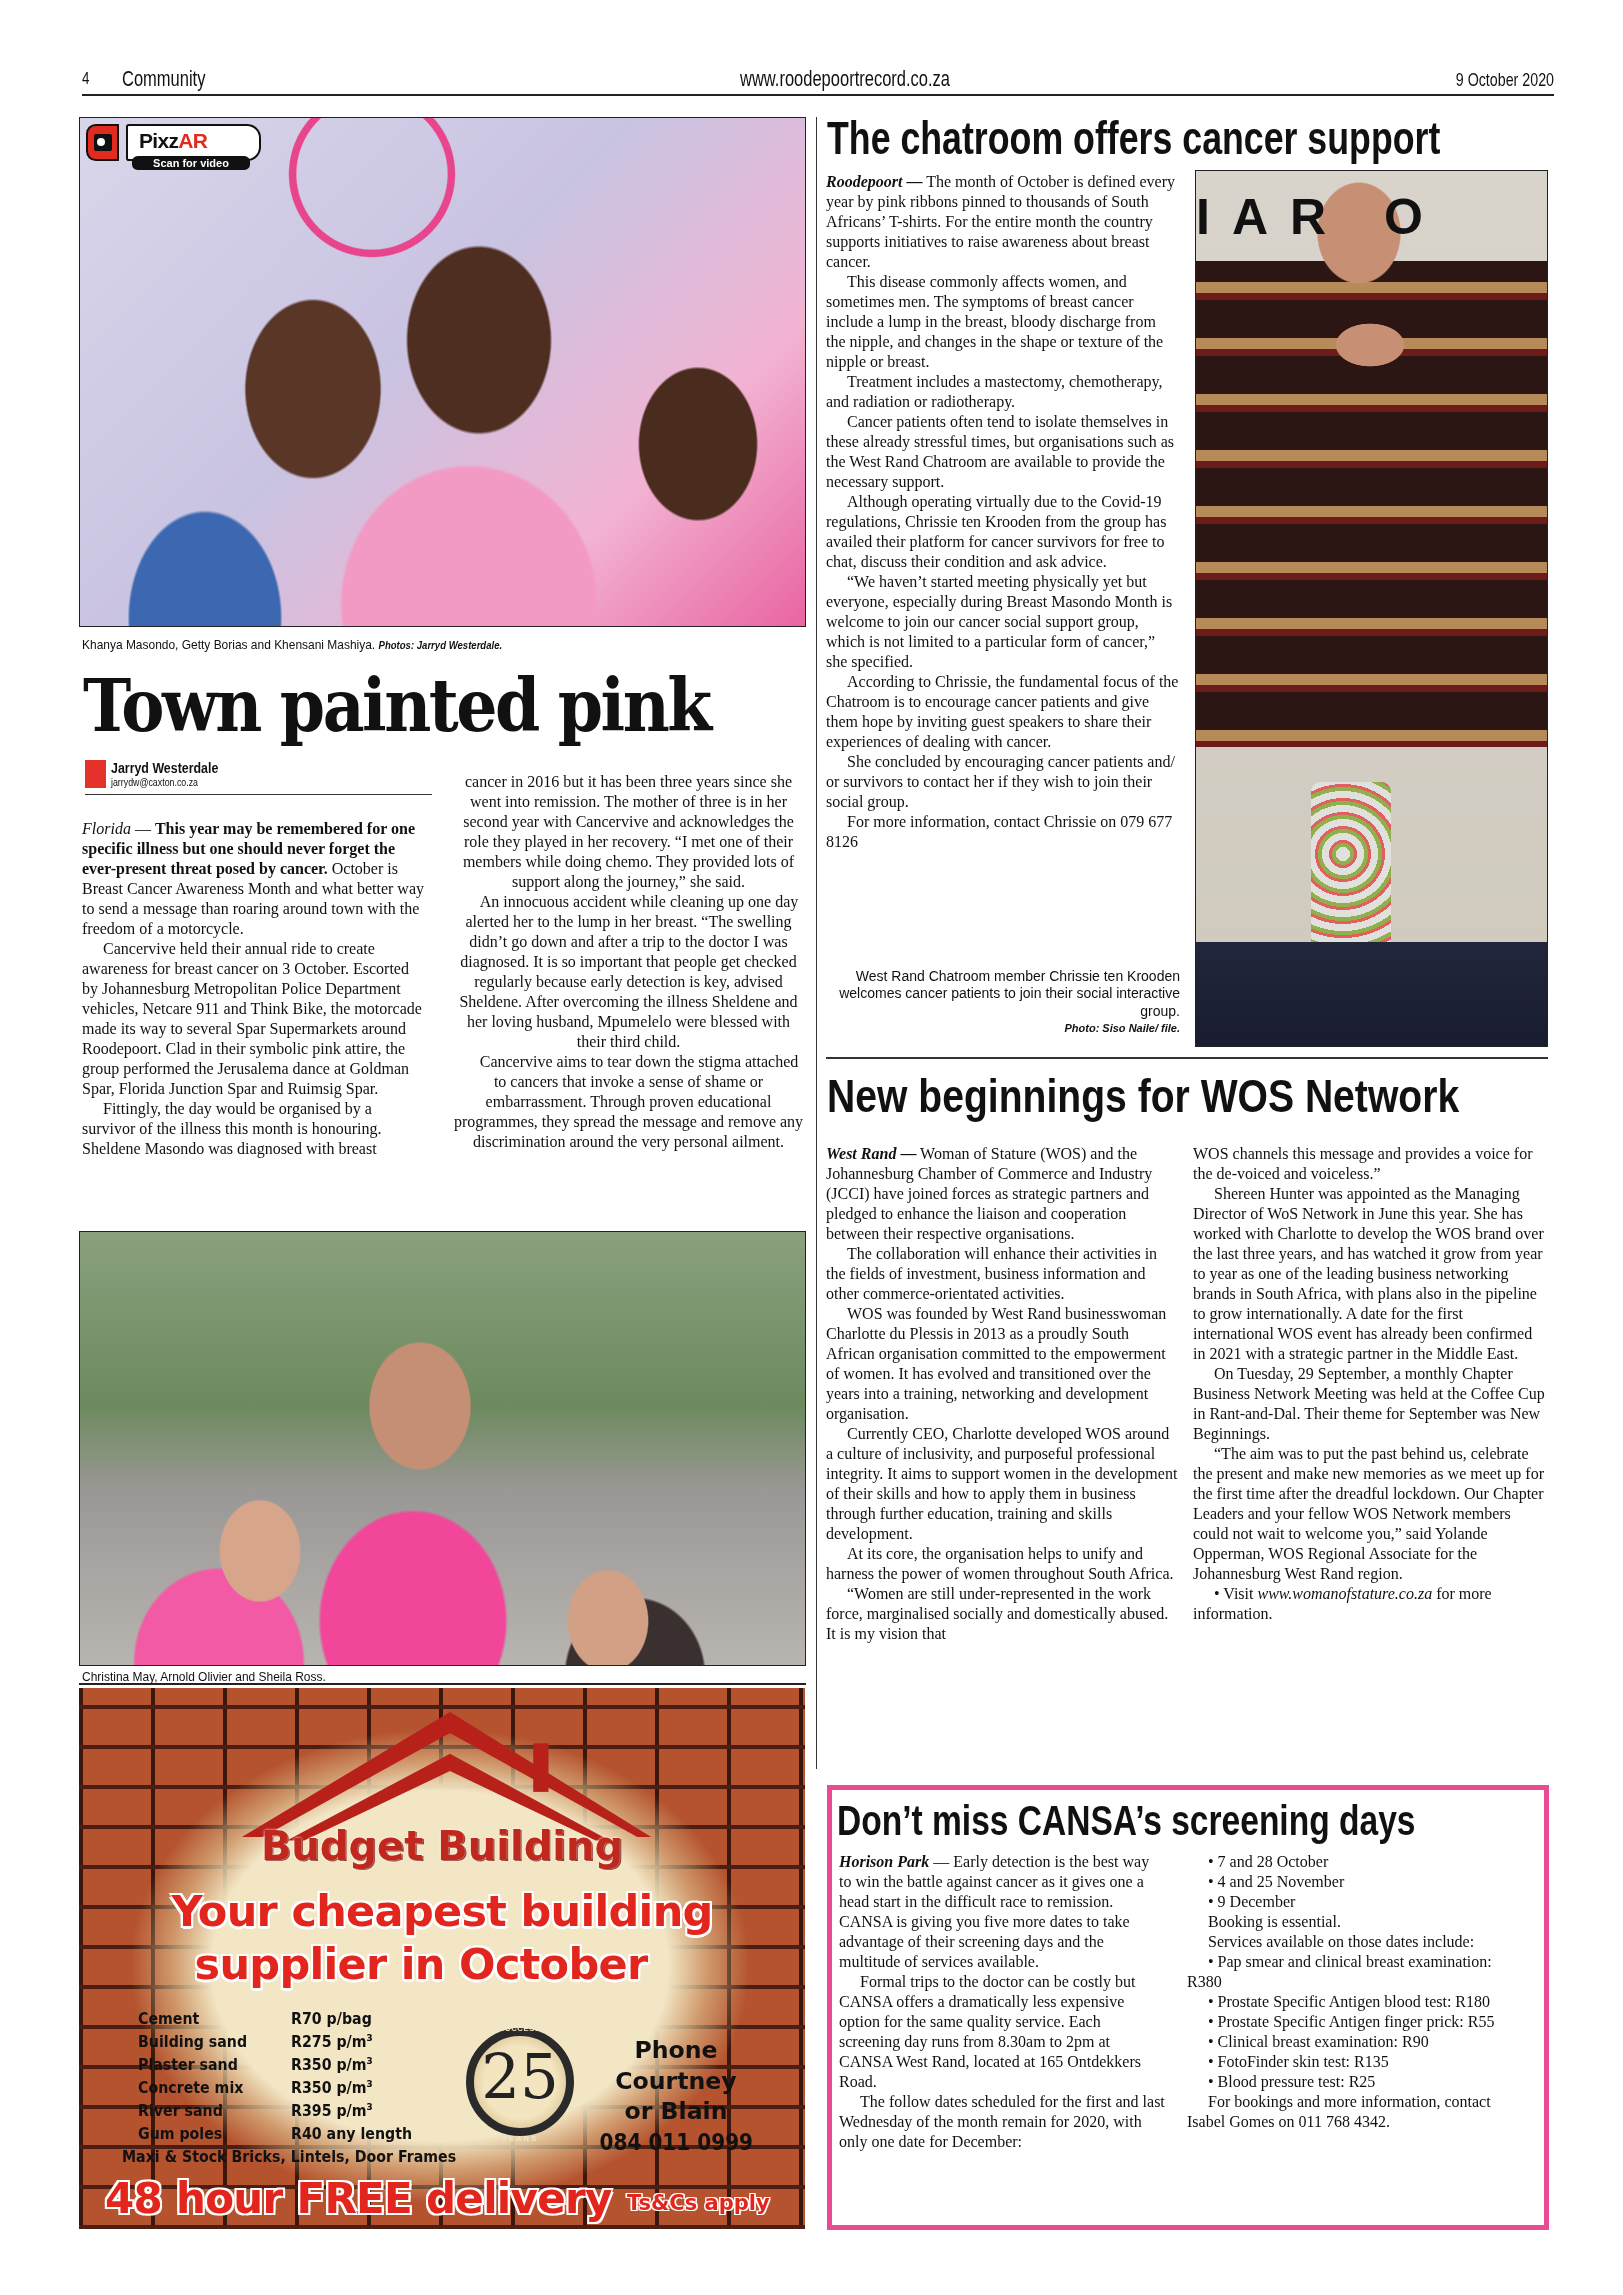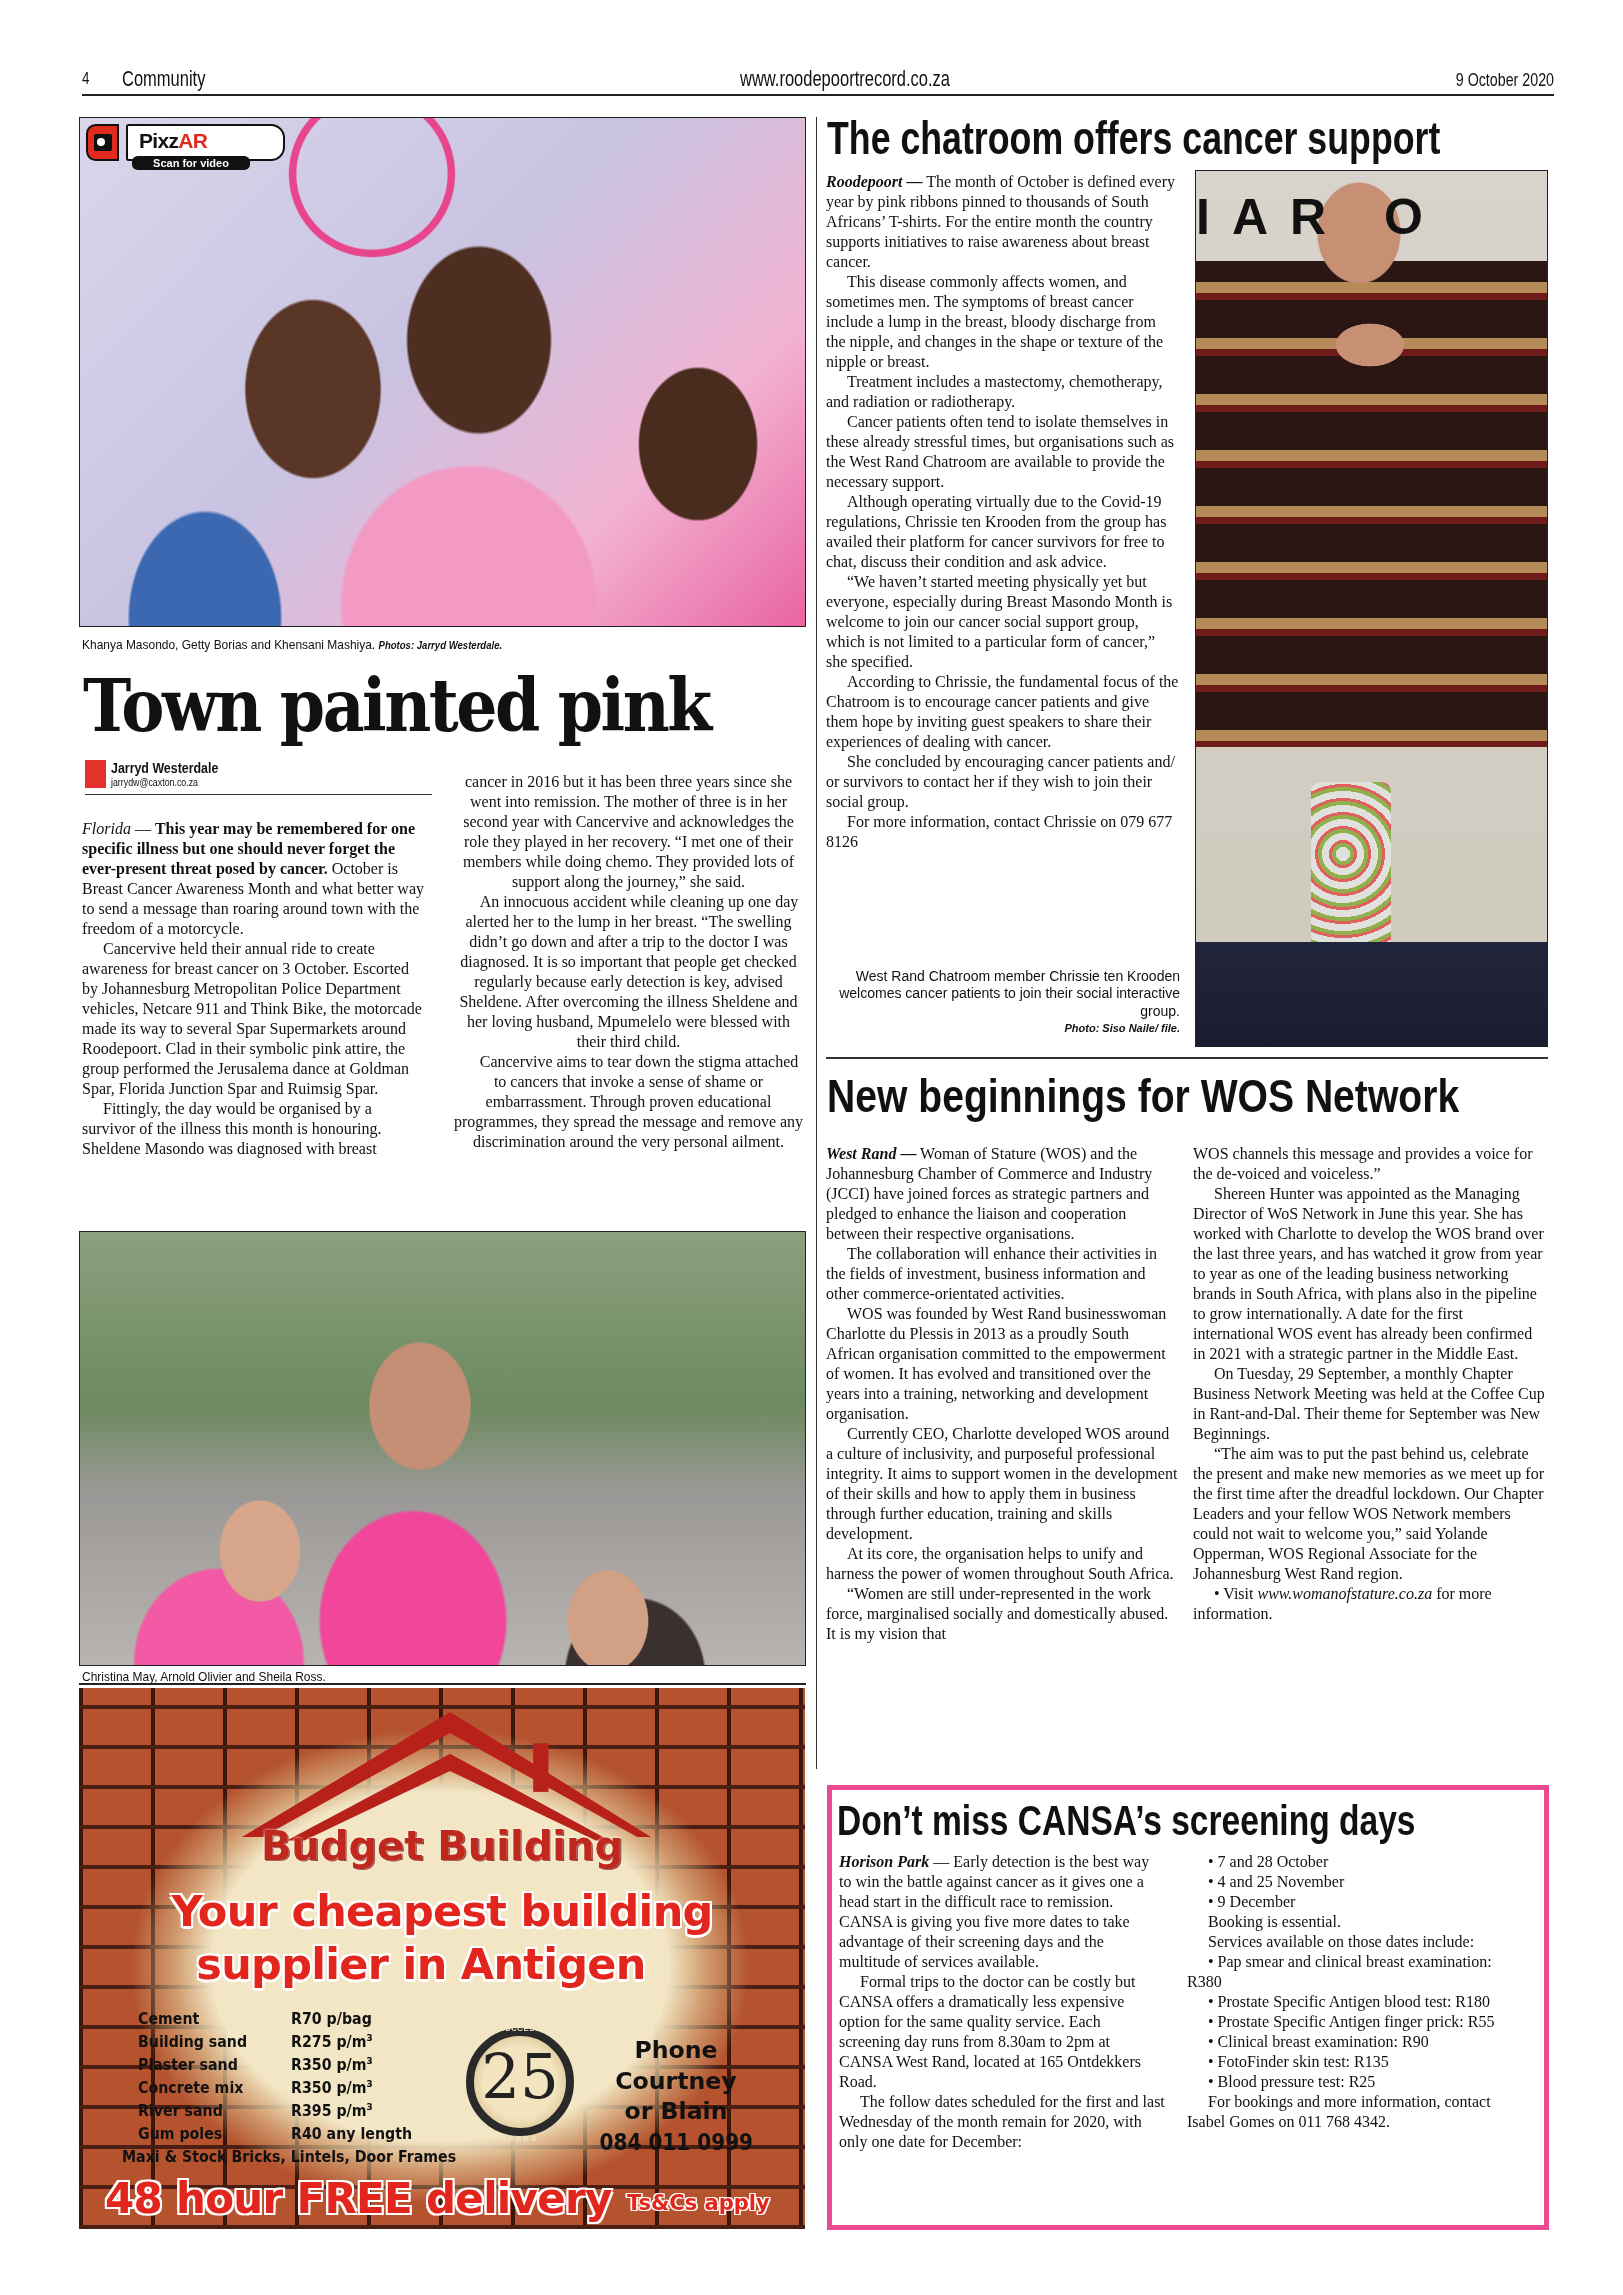--- a/index.html
+++ b/index.html
@@ -49,21 +49,21 @@
     background-repeat: no-repeat;
   }
   .photo3 .banner { position: absolute; left: 0; top: 17.4px; width: 100%; font-family: "Liberation Sans", sans-serif; font-weight: 900; font-size: 50px; letter-spacing: 22px; color: #111; }
   .photo3 .table { position: absolute; left: 0; bottom: 0; width: 100%; height: 104px; background: linear-gradient(180deg, #22263c, #1a1d30); }
   .photo3 .bottle { position: absolute; left: 115px; top: 611px; width: 80px; height: 180px; background: repeating-radial-gradient(circle at 40% 40%, #e0e0dc 0 7px, #8fb04a 7px 11px, #e06060 11px 14px); border-radius: 9.7px 9.7px 4.2px 4.2px; }
 
   .pixzar { left: 86px; top: 124px; width: 268px; height: 54px; }
   .pixzar .cam { position: absolute; left: 0; top: 0; width: 33px; height: 37px; background: #e02b1e; border-radius: 9.7px 0 0 9.7px; border: 2.1px solid #111; }
   .pixzar .cam::after { content: ""; position: absolute; left: 6.2px; top: 8.3px; width: 18px; height: 16.7px; background: #111; border-radius: 2.8px; box-shadow: inset 0 0 0 4.9px #111; }
   .pixzar .cam-lens { position: absolute; left: 11px; top: 14px; width: 8.3px; height: 8.3px; border-radius: 50%; background: #fff; z-index: 2; }
-  .pixzar .pill { position: absolute; left: 40px; top: 0; width: 159px; height: 37px; background: #fff; border: 2.1px solid #111; border-radius: 2.8px 14px 14px 2.8px; }
+  .pixzar .pill { position: absolute; left: 40px; top: 0; width: 135px; height: 37px; background: #fff; border: 2.1px solid #111; border-radius: 2.8px 14px 14px 2.8px; }
   .pixzar .logo { position: absolute; left: 11px; top: 2.8px; font-family: "Liberation Sans", sans-serif; font-weight: 900; font-size: 21px; letter-spacing: -0.7px; }
   .pixzar .logo .ar { color: #e02b1e; }
   .pixzar .scan { position: absolute; left: 46px; top: 32px; width: 118px; height: 14px; background: #111; color: #fff; border-radius: 5.6px; font-family: "Liberation Sans", sans-serif; font-weight: 700; font-size: 11px; text-align: center; line-height: 14px; }
 
   
   .cap { font-family: "Liberation Sans", sans-serif; font-size: 13px; color: #111; }
   .cap .credit { font-weight: 700; font-style: italic; font-size: 10.4px; }
   .cap1 { left: 82px; top: 637px; transform: scaleX(0.92); transform-origin: left; white-space: nowrap; }
   .cap2 { left: 82px; top: 1669px; transform: scaleX(0.92); transform-origin: left; white-space: nowrap; }
   .cap3 { left: 826px; top: 968px; width: 354px; text-align: right; font-size: 14px; line-height: 17.4px; }
@@ -178,21 +178,21 @@
 <div class="abs hrule2"></div>
 
 <div class="abs ad">
   <svg class="roof" viewBox="0 0 650 210">
     <polygon points="30,190 330,10 620,190 600,190 330,40 60,190" fill="#b8201a"></polygon>
     <polygon points="95,195 330,70 560,195 540,195 330,95 120,195" fill="#b8201a"></polygon>
     <rect x="450" y="55" width="22" height="70" fill="#b8201a"></rect>
   </svg>
   <div class="brand">Budget Building</div>
   <div class="tag1">Your cheapest building</div>
-  <div class="tag2">supplier in Antigen</div>
+  <div class="tag2">supplier in October</div>
   <div class="prices">
     <div class="row">
         <span class="item">Cement</span>
         <span class="price">R70 p/bag</span>
       </div>
     <div class="row">
         <span class="item">Building sand</span>
         <span class="price">R275 p/m³</span>
       </div>
     <div class="row">

